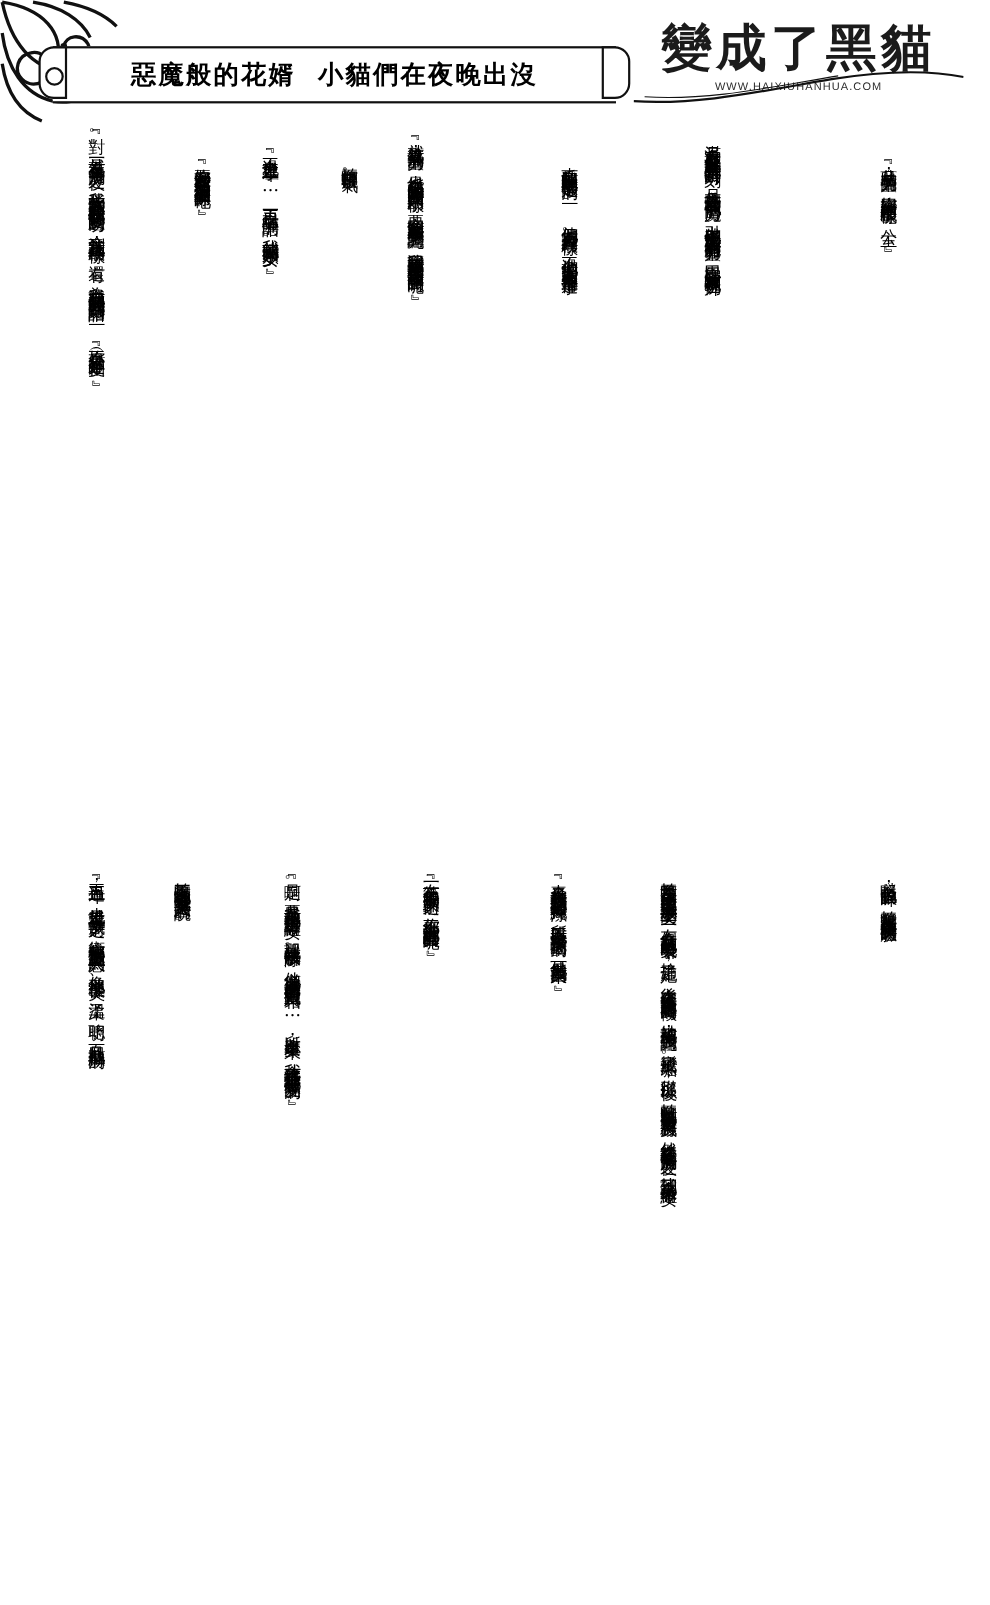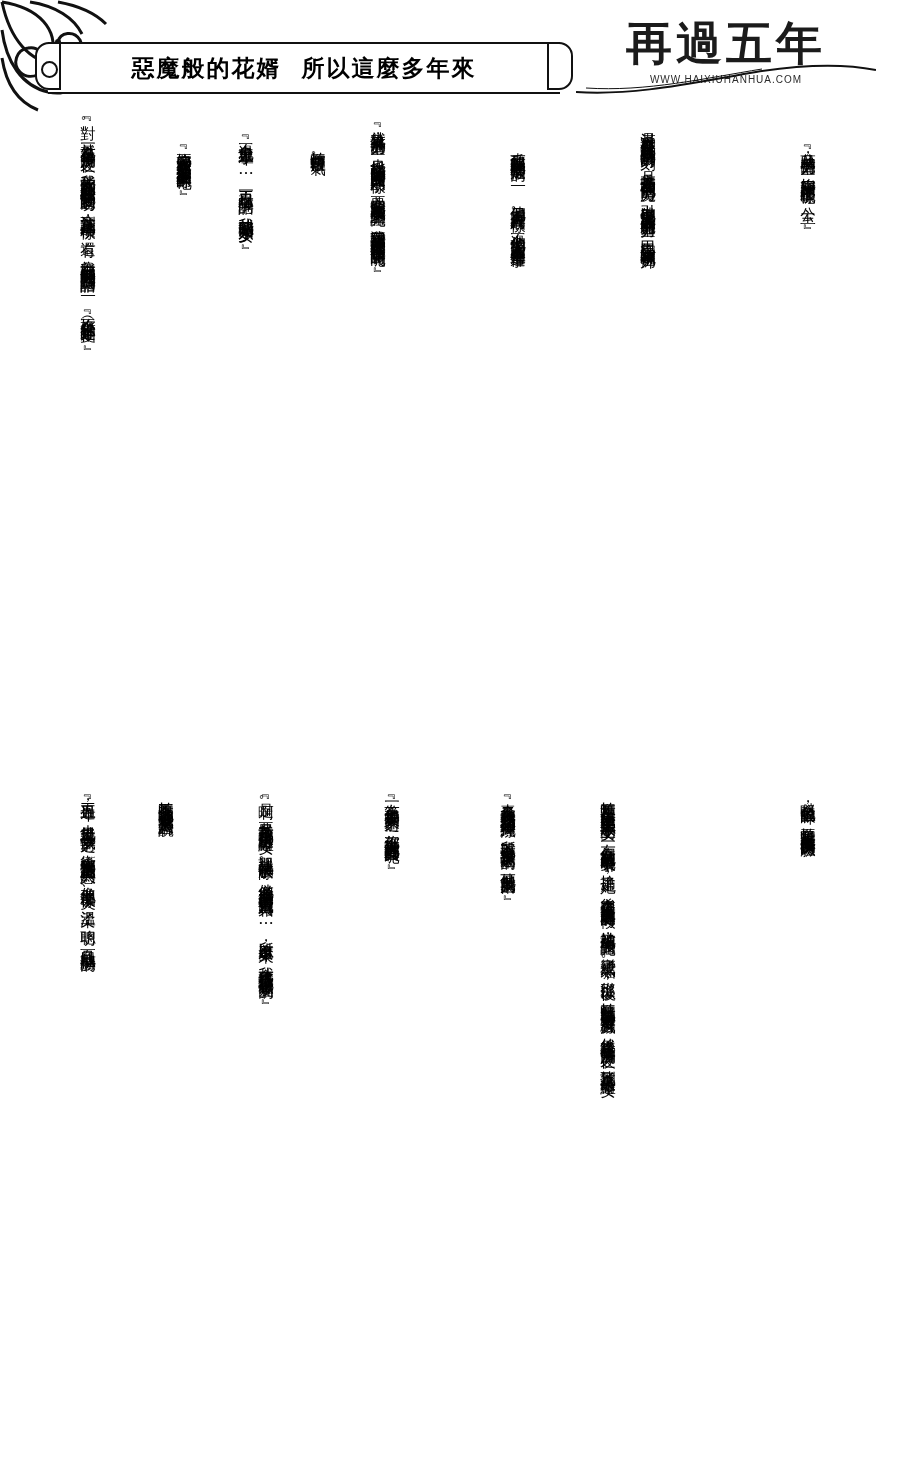--- a/index.html
+++ b/index.html
@@ -135,25 +135,25 @@
     <g fill="#111">
       <circle cx="42" cy="62" r="3"></circle>
       <circle cx="58" cy="42" r="3"></circle>
       <circle cx="74" cy="78" r="3"></circle>
     </g>
   </svg>
 
   <div id="title-plate">
     <div id="plate-dot-left"></div>
     <div id="plate-dot-right"></div>
-    <div id="title-text">惡魔般的花婿  所以這麼多年來</div>
+    <div id="title-text">惡魔般的花婿  小貓們在夜晚出沒</div>
   </div>
 
   <div id="group-logo">
-    <div id="logo-glyphs">再過五年</div>
+    <div id="logo-glyphs">變成了黑貓</div>
     <div id="logo-url">WWW.HAIXIUHANHUA.COM</div>
     <svg id="logo-swirl" viewBox="0 0 300 34">
       <path d="M0,30 C60,34 120,20 180,10 C230,2 270,2 300,8" fill="none" stroke="#111" stroke-width="2"></path>
       <path d="M10,26 C70,30 130,16 186,7" fill="none" stroke="#111" stroke-width="1"></path>
     </svg>
   </div>
 </div>
 
 <div id="text-layer">
     <div class="vcol" style="right: 80px; top: 140px; height: 620px;">『藉助月亮的力量，妳變回原本的模樣了呢，公主。』</div>

